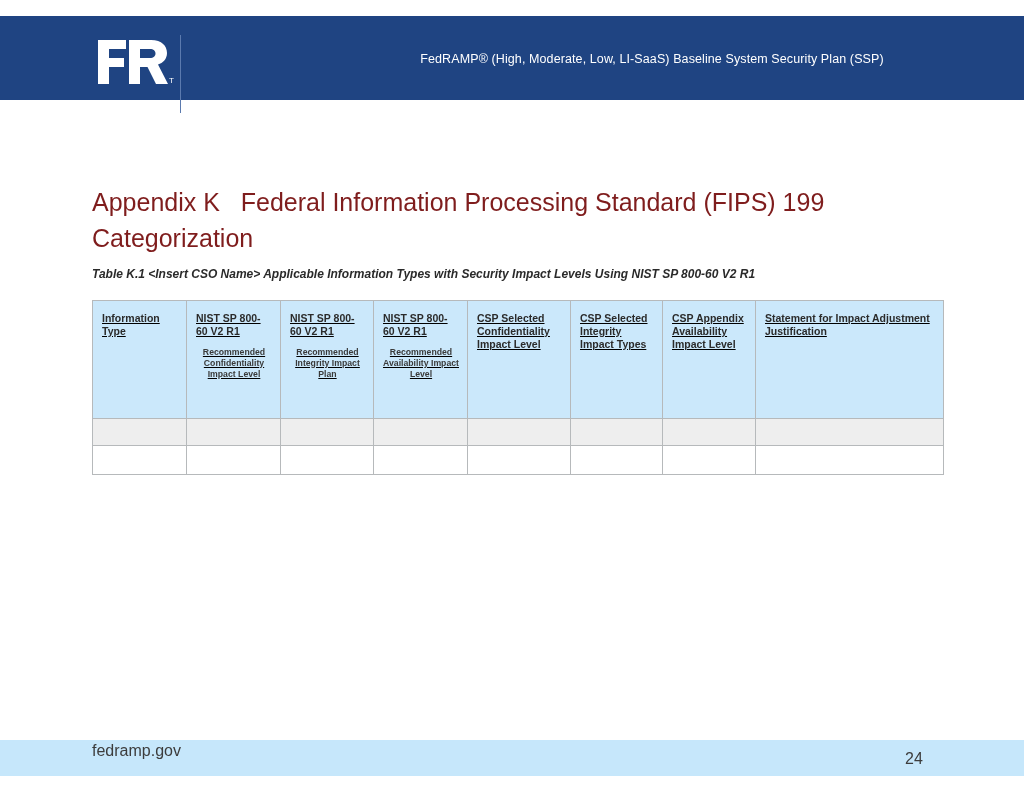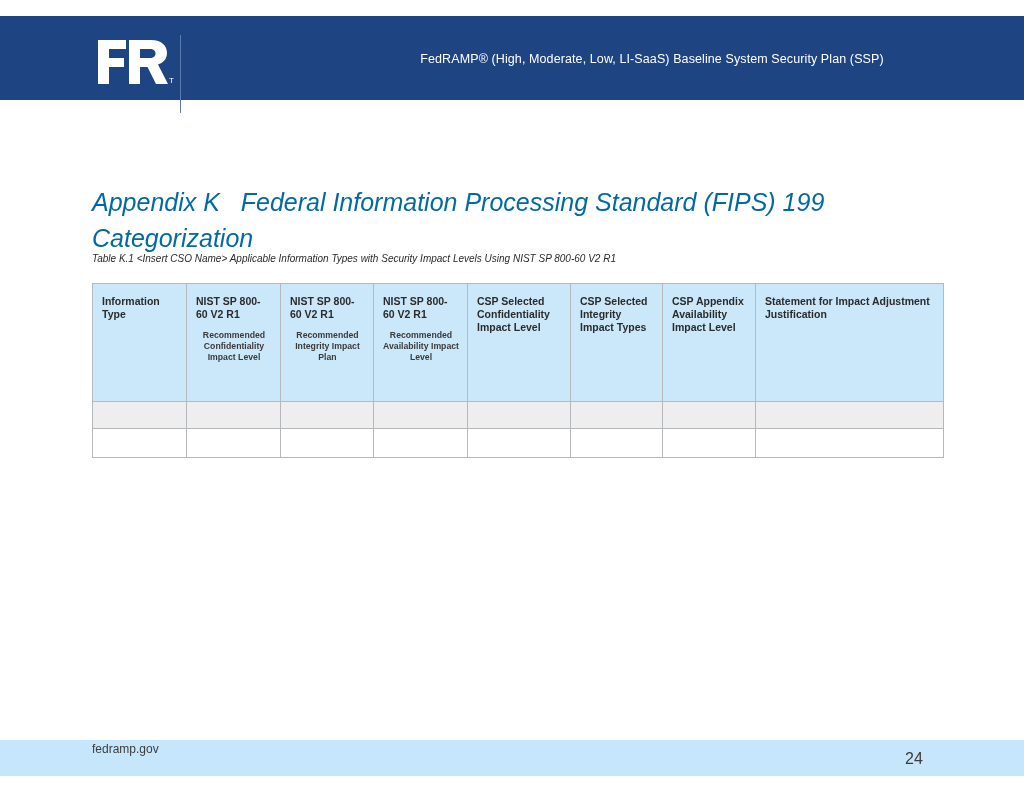--- a/index.html
+++ b/index.html
@@ -75,45 +75,46 @@
   }
 
   
   .page-title {
     position: absolute;
     left: 92px;
     top: 184px;
     width: 800px;
     font-size: 25px;
     line-height: 36px;
-    color: #0369a1;
+    color: #7f1d1d;
     font-weight: 400;
     white-space: pre-wrap;
-    font-style: italic;
   }
 
   
   .table-caption {
     position: absolute;
     left: 92px;
-    top: 253px;
-    font-size: 10px;
+    top: 267px;
+    font-size: 12px;
     font-style: italic;
     color: #2a2a2a;
     white-space: nowrap;
+    font-weight: bold;
   }
 
   
   .data-table {
     position: absolute;
     left: 92px;
-    top: 283px;
+    top: 300px;
     width: 851px;
     border-collapse: collapse;
     table-layout: fixed;
+    text-decoration: underline;
   }
 
   .data-table th,
   .data-table td {
     border: 1px solid #b6b9bb;
     vertical-align: top;
     padding: 0;
   }
 
   .data-table thead th {
@@ -161,21 +162,21 @@
     top: 740px;
     width: 1024px;
     height: 36px;
     background: #c6e7fb;
   }
 
   .footer-site {
     position: absolute;
     left: 92px;
     top: 742px;
-    font-size: 12px;
+    font-size: 16px;
     color: #3c3c3c;
   }
 
   .footer-page {
     position: absolute;
     left: 905px;
     top: 750px;
     width: 40px;
     text-align: left;
     font-size: 16px;

